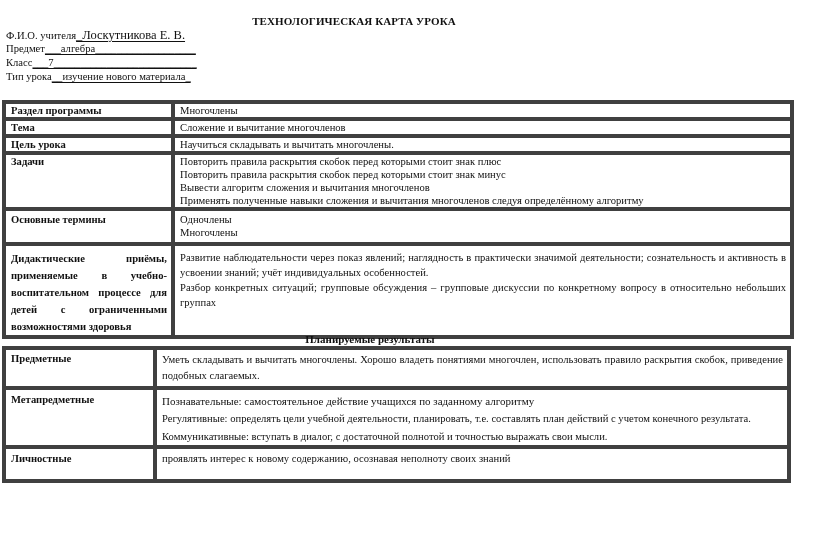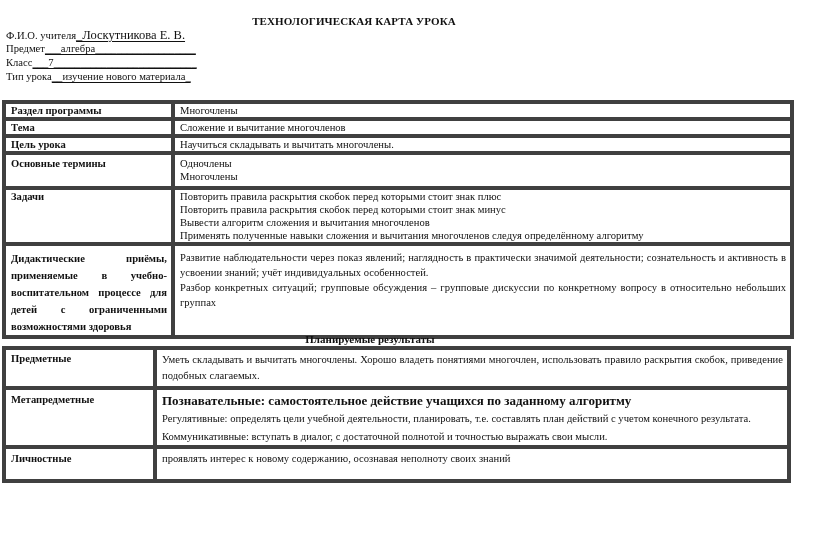--- a/index.html
+++ b/index.html
@@ -73,33 +73,33 @@
           <span class="line">Сложение и вычитание многочленов</span>
         </td>
   </tr>
   <tr>
     <td class="h">Цель урока</td>
     <td>
           <span class="line">Научиться складывать и вычитать многочлены.</span>
         </td>
   </tr>
   <tr>
-    <td class="h" style="padding-top:2px;">Основные термины</td>
-    <td style="padding-top:2px;padding-bottom:3px;">
-      <span class="line">Одночлены</span>
-      <span class="line">Многочлены</span>
-    </td>
-  </tr>
-  <tr>
     <td class="h">Задачи</td>
     <td>
       <span class="line">Повторить правила раскрытия скобок перед которыми стоит знак плюс</span>
       <span class="line">Повторить правила раскрытия скобок перед которыми стоит знак минус</span>
       <span class="line">Вывести алгоритм сложения и вычитания многочленов</span>
       <span class="line">Применять полученные навыки сложения и вычитания многочленов следуя определённому алгоритму</span>
+    </td>
+  </tr>
+  <tr>
+    <td class="h" style="padding-top:2px;">Основные термины</td>
+    <td style="padding-top:2px;padding-bottom:3px;">
+      <span class="line">Одночлены</span>
+      <span class="line">Многочлены</span>
     </td>
   </tr>
   <tr>
     <td class="h just" style="padding-top:4px;line-height:17px;text-align-last:left;">Дидактические приёмы, применяемые в учебно-воспитательном процессе для детей с ограниченными возможностями здоровья</td>
     <td class="just" style="padding-top:4px;line-height:15px;">
       <span class="line">Развитие наблюдательности через показ явлений; наглядность в практически значимой деятельности; сознательность и активность в усвоении знаний; учёт индивидуальных особенностей.</span>
       <span class="line">Разбор конкретных ситуаций; групповые обсуждения – групповые дискуссии по конкретному вопросу в относительно небольших группах</span>
     </td>
   </tr>
 </tbody>
@@ -115,21 +115,21 @@
   <tbody>
       <tr>
     <td class="h" style="padding-top:2px;">Предметные</td>
     <td class="just" style="padding-top:2px;line-height:16px;padding-bottom:2px;">
       <span class="line">Уметь складывать и вычитать многочлены. Хорошо владеть понятиями многочлен, использовать правило раскрытия скобок, приведение подобных слагаемых.</span>
     </td>
   </tr>
   <tr>
     <td class="h" style="padding-top:3px;">Метапредметные</td>
     <td class="just" style="padding-top:3px;line-height:16px;">
-      <span class="line" style="font-size:13px;font-weight:bold;">Познавательные: самостоятельное действие учащихся по заданному алгоритму</span>
+      <span class="line" style="font-size:11px;">Познавательные: самостоятельное действие учащихся по заданному алгоритму</span>
       <span class="line" style="margin-top:2px;">Регулятивные: определять цели учебной деятельности, планировать, т.е. составлять план действий с учетом конечного результата.</span>
       <span class="line" style="margin-top:2px;">Коммуникативные: вступать в диалог, с достаточной полнотой и точностью выражать свои мысли.</span>
     </td>
   </tr>
   <tr>
     <td class="h" style="padding-top:3px;height:27px;">Личностные</td>
     <td style="padding-top:3px;">
       <span class="line">проявлять интерес к новому содержанию, осознавая неполноту своих знаний</span>
     </td>
   </tr>

